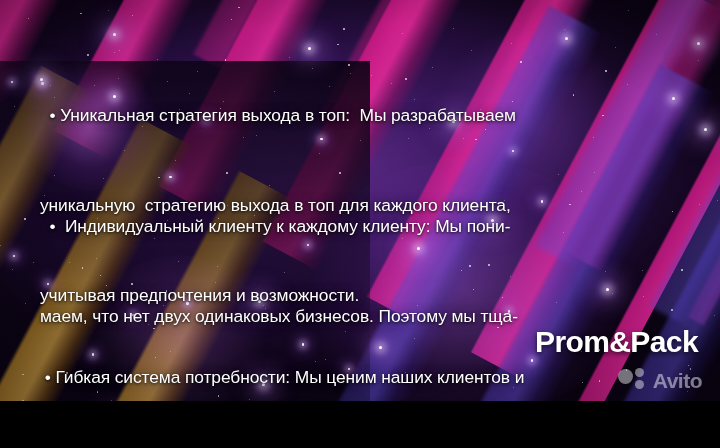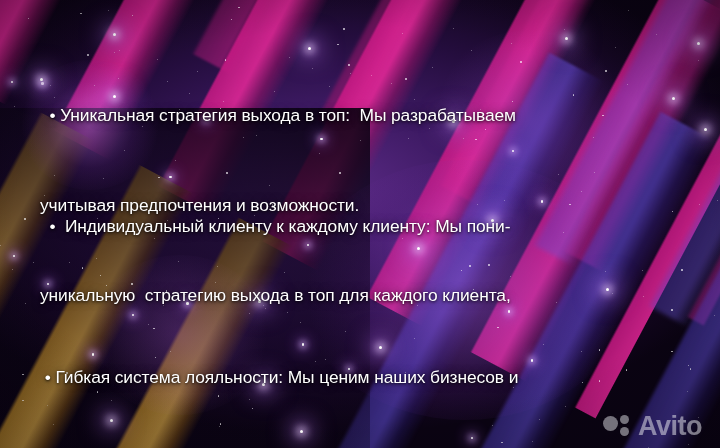--- a/index.html
+++ b/index.html
@@ -7,21 +7,21 @@
     padding: 0;
     background: #000;
   }
   body {
     font-family: "Liberation Sans", sans-serif;
   }
 
   #slide {
     position: relative;
     width: 720px;
-    height: 448px;
+    height: 401px;
     overflow: hidden;
     background: #16071f;
     isolation: isolate;
   }
 
   
   .bg-base {
     position: absolute;
     inset: 0;
     background:
@@ -236,21 +236,21 @@
     position: absolute;
     display: block;
     border-radius: 50%;
     background: #d8d8de;
   }
   .wm-dots i:nth-child(1) { width: 15px; height: 15px; left: 0;    top: 2px; }
   .wm-dots i:nth-child(2) { width: 9px;  height: 9px;  left: 17px; top: 1px; }
   .wm-dots i:nth-child(3) { width: 9px;  height: 9px;  left: 17px; top: 13px; }
   .wm-text {
     color: #e8e8ee;
-    font-size: 27px;
+    font-size: 21px;
     font-weight: bold;
     letter-spacing: -0.5px;
     line-height: 1;
   }
 </style>
 </head>
 <body>
 
 <div id="slide">
 
@@ -475,35 +475,37 @@
       <span class="star huge" style="width: 3px; height: 3px; left: 606px; top: 288px;"></span>
       <span class="star huge" style="width: 3px; height: 3px; left: 417px; top: 247px;"></span>
     </div>
 
   <div class="bg-vignette"></div>
 
   <div class="content">
 
     <div class="para" id="para1">
       <span class="ln">  • Уникальная стратегия выхода в топ:  Мы разрабатываем</span>
+      <span class="ln">уникальную  стратегию выхода в топ для каждого клиента,</span>
       <span class="ln">учитывая предпочтения и возможности.</span>
-      <span class="ln">уникальную  стратегию выхода в топ для каждого клиента,</span>
     </div>
 
     <div class="para" id="para2">
       <span class="ln">  •  Индивидуальный клиенту к каждому клиенту: Мы пони-</span>
+      <span class="ln">маем, что нет двух одинаковых бизнесов. Поэтому мы тща-</span>
       
     </div>
 
     <div class="para" id="para3">
-      <span class="ln"> • Гибкая система лояльности: Мы ценим наших бизнесов и</span>
+      <span class="ln"> • Гибкая система потребности: Мы ценим наших клиентов и</span>
       
       
     </div>
 
+    <div class="logo">Prom&amp;Pack</div>
 
     <div class="watermark">
       <span class="wm-dots">
         <i></i>
           <i></i>
           <i></i>
       </span>
       <span class="wm-text">Avito</span>
     </div>
 

